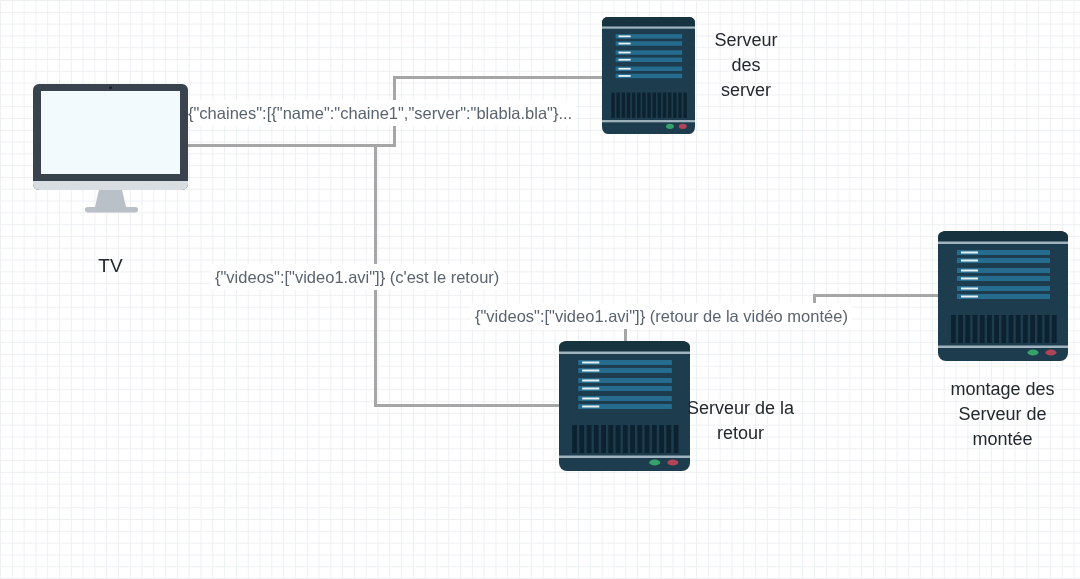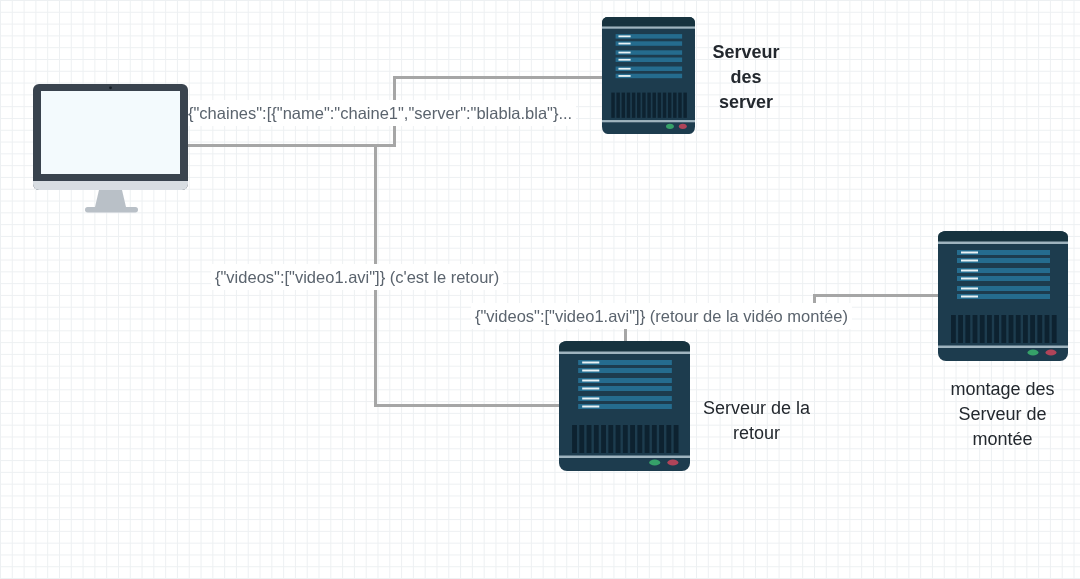--- a/index.html
+++ b/index.html
@@ -34,22 +34,22 @@
   #srv-listage{left:602px;top:17px;width:93px;height:117px;}
   #srv-chaine{left:559px;top:341px;width:131px;height:130px;}
   #srv-montage{left:938px;top:231px;width:130px;height:130px;}
 
   
   .node-label{
     position:absolute;z-index:4;text-align:center;
     color:var(--label-text,#23282e);font-size:18px;line-height:25px;
   }
   #tv-label{left:33px;top:253px;width:155px;font-size:19px;}
-  #listage-label{left:686px;top:40px;width:120px;font-weight:bold;}
-  #chaine-label{left:684px;top:396px;width:145px;}
+  #listage-label{left:686px;top:28px;width:120px;}
+  #chaine-label{left:668px;top:396px;width:145px;}
   #montage-label{left:930px;top:377px;width:145px;}
 
   
   .srv-body{fill:var(--server-body,#1d3c4e);}
   .srv-cap{fill:var(--server-cap,#17333f);}
   .srv-line{fill:var(--server-line,#9fb4bf);}
   .srv-bar{fill:var(--server-bar,#256c8e);}
   .srv-dash{fill:var(--server-dash,#e8f2f5);}
   .srv-vent{fill:var(--server-vent,#0d2230);}
   .led-green{fill:var(--led-green,#36a169);}
@@ -85,20 +85,23 @@
       <g clip-path="url(#tvclip)">
         <rect x="0" y="0" width="155" height="106" fill="var(--tv-bezel,#39434e)"></rect>
         <rect x="0" y="97" width="155" height="9" fill="#d8dde2"></rect>
       </g>
       <rect x="8" y="7" width="139" height="83" fill="var(--tv-screen,#f3fafd)"></rect>
       <circle cx="77.5" cy="3.8" r="1.4" fill="#141d25"></circle>
       <polygon points="66,106 89,106 93,123 62,123" fill="var(--tv-stand,#b9c0c7)"></polygon>
       <rect x="52" y="123" width="53" height="5.5" rx="2.7" fill="var(--tv-stand,#b9c0c7)"></rect>
     </svg>
   </div>
+  <div class="node-label" id="tv-label">
+    <div>TV</div>
+  </div>
 
   <div class="node-icon server-icon" id="srv-listage">
   <svg viewBox="0 0 130 130" preserveAspectRatio="none">
     <rect class="srv-body" x="0" y="0" width="130" height="130" rx="8"></rect>
     <rect class="srv-cap" x="0" y="0" width="130" height="11" rx="8"></rect>
     <rect class="srv-cap" x="0" y="6" width="130" height="5"></rect>
     <rect class="srv-line" x="0" y="10.5" width="130" height="2.5"></rect>
     <g>
       <rect class="srv-bar" x="19" y="19" width="93" height="5"></rect>
       <rect class="srv-bar" x="19" y="27" width="93" height="5"></rect>

